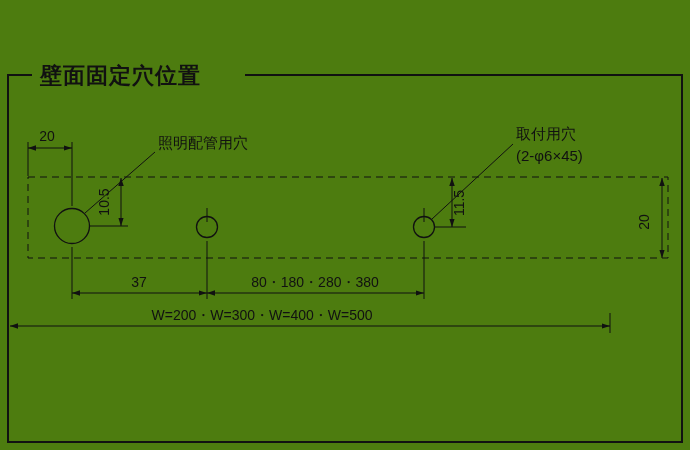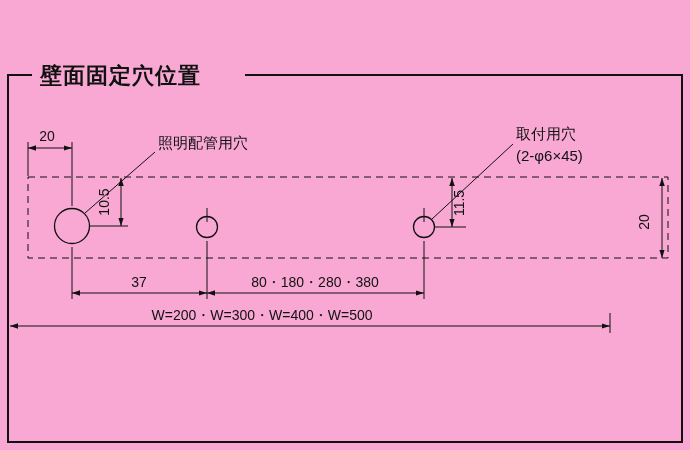--- a/index.html
+++ b/index.html
@@ -4,21 +4,21 @@
 <style>
   html, body {
     margin: 0;
     padding: 0;
     background: #ffffff;
   }
   .figure {
     position: relative;
     width: 690px;
     height: 450px;
-    background: #f9a8d4;
+    background: #4d7c0f;
     overflow: hidden;
   }
   svg {
     display: block;
   }
   text {
     font-family: "Liberation Sans", "DejaVu Sans", sans-serif;
     fill: #111111;
   }
   .title-text {

